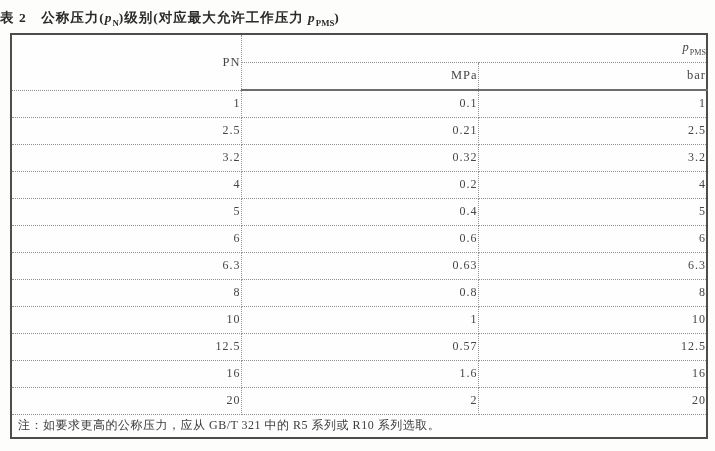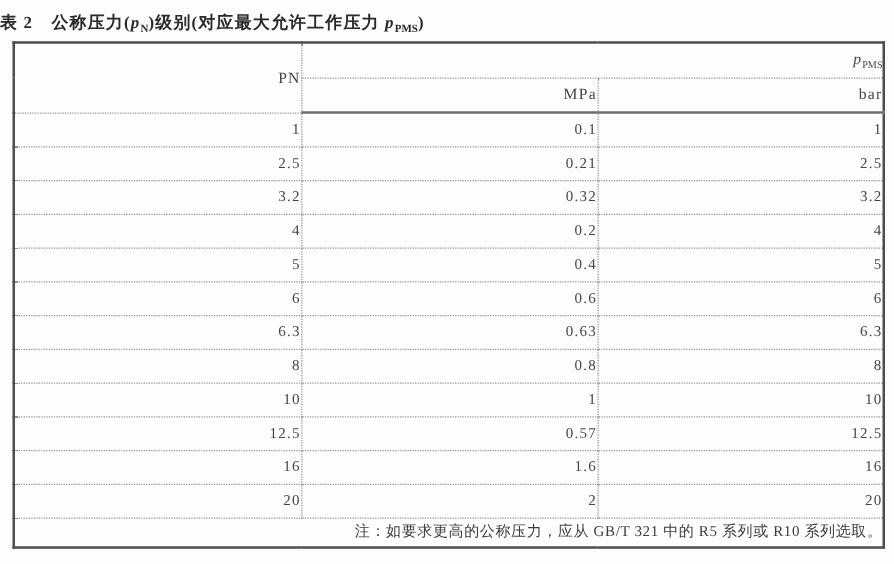--- a/index.html
+++ b/index.html
@@ -47,22 +47,22 @@
     letter-spacing: 1px;
   }
   tr.hdr-row-1 th { height: 28px; font-size: 12.5px; }
   tr.hdr-row-2 th { height: 28px; font-size: 12.5px; border-bottom: 2px solid #6d6d6d; font-family: Liberation Serif, serif; }
   th .var { font-style: italic; }
   th sub { font-size: 0.65em; letter-spacing: 0; }
   .pn-head { letter-spacing: 2px; }
   tr.body-row td { height: 27px; background: #fefefe; }
   tr.note-row td {
     height: 24px;
-    text-align: right;
-    padding-left: 17px;
+    text-align: left;
+    padding-left: 6px;
     font-size: 12px;
     color: #3c3c3c;
     letter-spacing: 0.5px;
     border-top: 1px dotted #929292;
   }
 </style>
 </head>
 <body>
 
 <div class="doc-title"><span>表 2　公称压力(</span><span class="var">p</span><sub>N</sub><span>)级别(对应最大允许工作压力 </span><span class="var">p</span><sub>PMS</sub><span>)</span></div>

